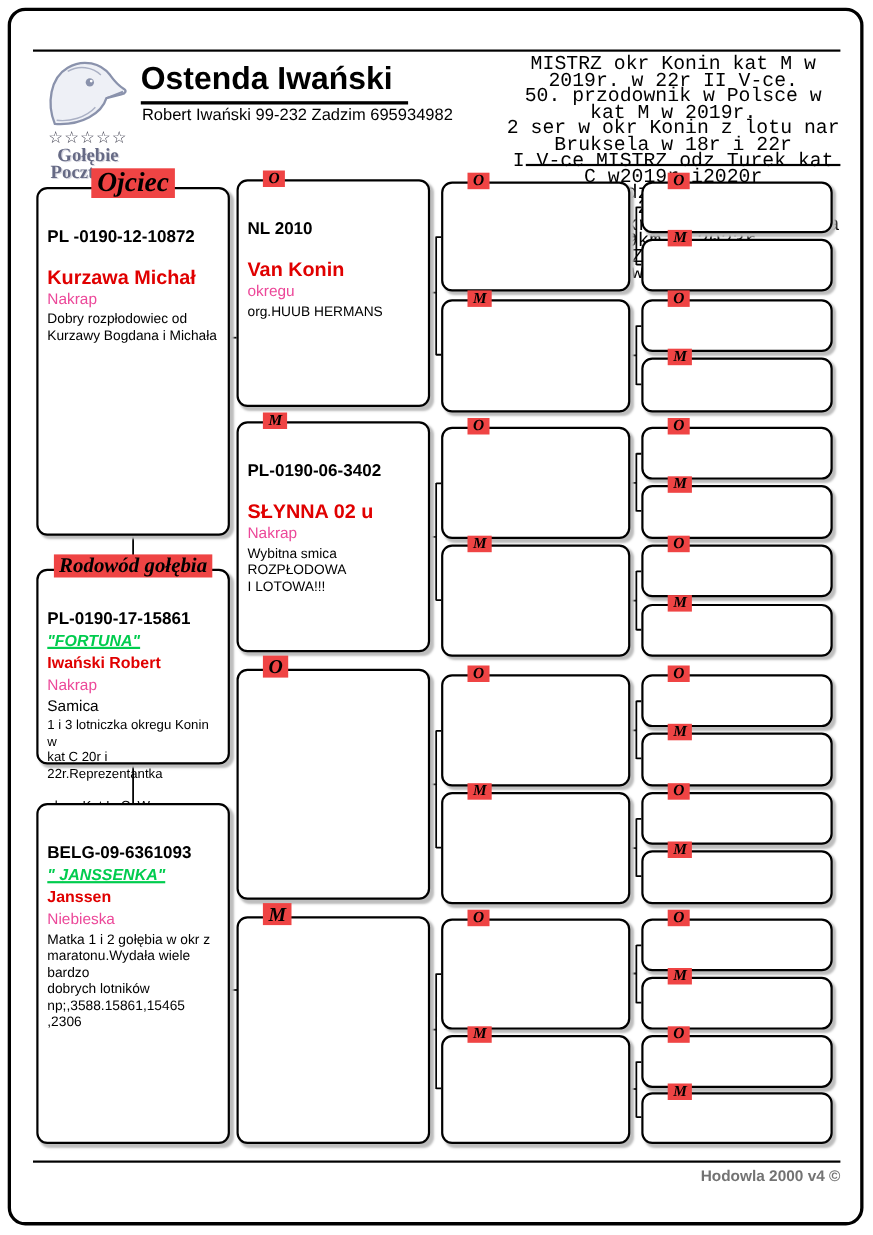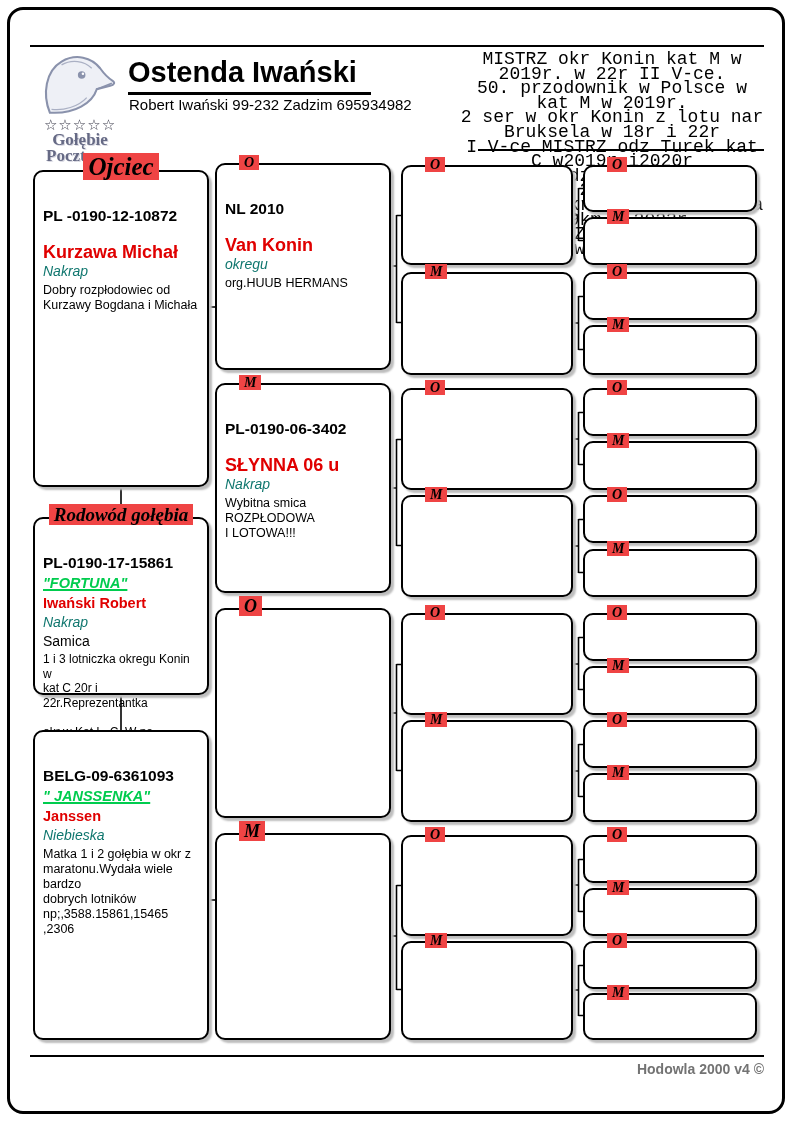--- a/index.html
+++ b/index.html
@@ -29,21 +29,21 @@
         font-weight:bold;font-size:14px;line-height:18px;}
   .blabel span{background:#ef4444;padding:0 5px;font-style:italic;}
   .blabel.center{left:0;right:0;text-align:center;}
   .blabel.h1{font-size:25px;top:-18px;line-height:26px;}
   .blabel.h2{font-size:19px;top:-14px;line-height:20px;}
   .blabel.om-big{font-size:18px;top:-14px;line-height:20px;}
 
   .content{padding:8px 8px 0 8px;margin-top:26px;}
   .ring{font-size:15.5px;font-weight:bold;line-height:20px;}
   .redline{font-size:18px;font-weight:bold;color:#e00000;line-height:20px;}
-  .blueline{font-size:14px;color:#0f766e;line-height:19px;font-style:italic;}
+  .blueline{font-size:14px;color:#ec4899;line-height:19px;}
   .gname{font-size:14.5px;font-weight:bold;font-style:italic;color:#00cc4e;
         text-decoration:underline;text-decoration-thickness:2px;line-height:20px;}
   .sex{font-size:14px;line-height:18px;}
   .notes{font-size:12.5px;line-height:15px;white-space:pre-line;margin-top:2px;}
   .gap{margin-top:16px;}
 </style>
 </head>
 <body>
 
 <div class="page">
@@ -147,21 +147,21 @@
       <div class="redline gap">Van Konin</div>
       <div class="blueline">okregu</div>
       <div class="notes">org.HUUB HERMANS</div>
     </div>
   </div>
 
   <div class="pbox" style="left:215px;top:383px;width:176px;height:210px;">
     <div class="blabel"><span>M</span></div>
     <div class="content">
       <div class="ring">PL-0190-06-3402</div>
-      <div class="redline gap">SŁYNNA 06 u</div>
+      <div class="redline gap">SŁYNNA 02 u</div>
       <div class="blueline">Nakrap</div>
       <div class="notes">Wybitna smica
 ROZPŁODOWA
 I LOTOWA!!!</div>
     </div>
   </div>
 
   <div class="pbox" style="left:215px;top:608px;width:176px;height:210px;">
     <div class="blabel om-big"><span>O</span></div>
   </div>

